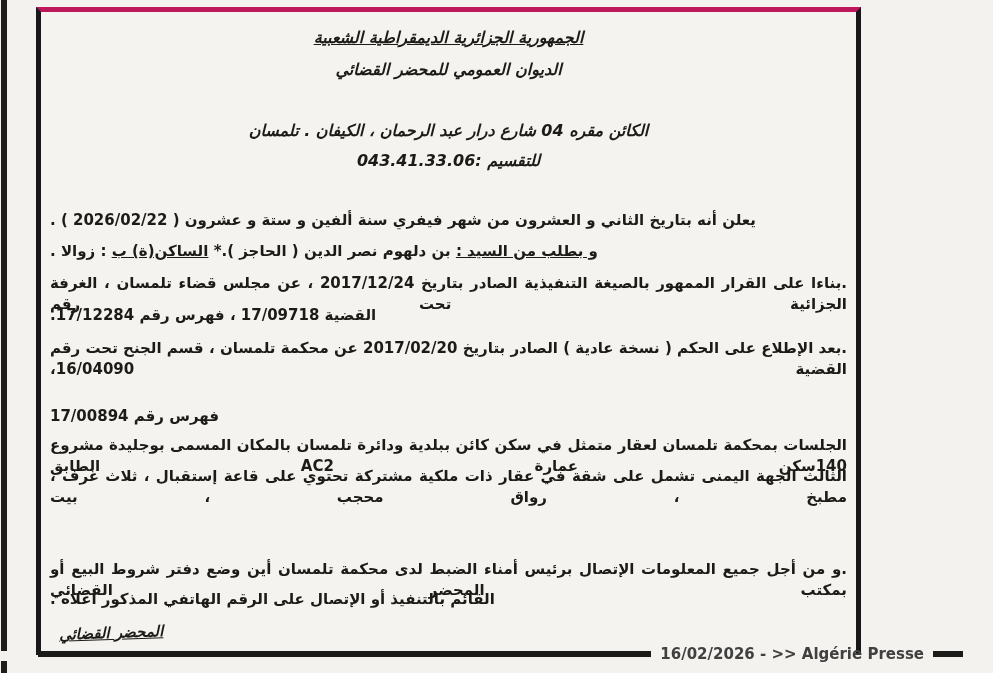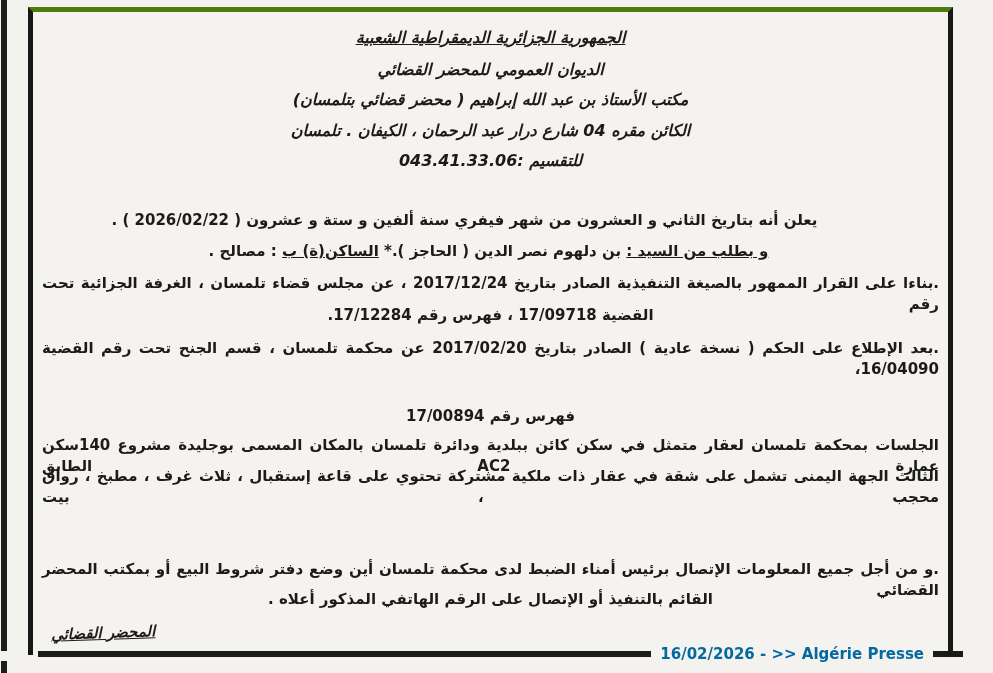--- a/index.html
+++ b/index.html
@@ -10,23 +10,23 @@
     font-family: "DejaVu Sans", sans-serif;
   }
   .page { position: relative; width: 993px; height: 673px; background: #f3f2ee; }
 
   
   .edge-line-top { position: absolute; left: 1px; top: 0; width: 6px; height: 651px; background: #1d1d1b; }
   .edge-line-bottom { position: absolute; left: 1px; top: 661px; width: 6px; height: 12px; background: #1d1d1b; }
 
   
   .frame {
-    position: absolute; left: 28px; top: 7px;
-    width: 925px; height: 648px;
-    border-top: 5px solid #4d7c0f;
+    position: absolute; left: 36px; top: 7px;
+    width: 825px; height: 648px;
+    border-top: 5px solid #be185d;
     border-left: 5px solid #18181a;
     border-right: 5px solid #18181a;
     box-sizing: border-box;
     background: #f4f3ef;
   }
 
   .hline, .bline {
     position: absolute; left: 9px; right: 9px;
     color: #1c1b18;
     font-weight: bold;
@@ -34,21 +34,21 @@
   }
   .hline {
     text-align: center;
     font-style: italic;
     font-size: 16px;
   }
   .uline { text-decoration: underline; }
   .bline {
     direction: rtl;
     font-size: 15px;
-    text-align: center;
+    text-align: left;
   }
   .jfy {
     text-align: justify;
     text-align-last: justify;
   }
   .indent { padding-right: 52px; }
   .sm-indent { padding-right: 4px; }
 
   .h1 { top: 15px; }  .h2 { top: 47px; }  .h3 { top: 77px; }
   .h4 { top: 108px; } .h5 { top: 138px; } .h6 { top: 169px; }
@@ -73,42 +73,41 @@
     width: 925px; height: 18px;
     display: flex; align-items: center;
   }
   .rule { height: 6px; background: #1b1b19; }
   .rule-left { flex: 1; }
   .rule-right { width: 30px; }
   .credit {
     padding: 0 9px;
     white-space: nowrap;
     font-size: 15px; font-weight: bold;
-    color: #0369a1;
+    color: #404040;
   }
 </style>
 </head>
 <body>
 
 <div class="page">
 
   <div class="edge-line-top"></div>
   <div class="edge-line-bottom"></div>
 
   <div class="frame">
 
     <div class="hline uline h1">الجمهورية الجزائرية الديمقراطية الشعبية</div>
     <div class="hline h2">الديوان العمومي للمحضر القضائي</div>
-    <div class="hline h3">مكتب الأستاذ بن عبد الله إبراهيم ( محضر قضائي بتلمسان)</div>
     <div class="hline h4">الكائن مقره 04 شارع درار عبد الرحمان ، الكيفان . تلمسان</div>
     <div class="hline h5">للتقسيم :043.41.33.06</div>
 
     <div class="bline indent l7">يعلن أنه بتاريخ  الثاني و العشرون من شهر فيفري سنة ألفين و ستة و عشرون ( 2026/02/22 ) .</div>
 
-    <div class="bline sm-indent l8"><span class="uline">و بطلب من السيد :</span><span>  بن دلهوم نصر الدين ( الحاجز ).* </span><span class="uline">الساكن(ة) ب</span><span> :  مصالح .</span></div>
+    <div class="bline sm-indent l8"><span class="uline">و بطلب من السيد :</span><span>  بن دلهوم نصر الدين ( الحاجز ).* </span><span class="uline">الساكن(ة) ب</span><span> :  زوالا .</span></div>
 
     <div class="bline jfy l9">.بناءا على القرار الممهور بالصيغة التنفيذية الصادر بتاريخ 2017/12/24 ، عن مجلس قضاء تلمسان ، الغرفة الجزائية تحت رقم</div>
     <div class="bline l10">القضية 17/09718 ، فهرس رقم 17/12284.</div>
     <div class="bline jfy l11">.بعد الإطلاع على الحكم ( نسخة عادية ) الصادر بتاريخ 2017/02/20 عن محكمة تلمسان ، قسم الجنح تحت رقم القضية 16/04090،</div>
     <div class="bline l12">فهرس رقم 17/00894</div>
     <div class="bline jfy l14">الجلسات بمحكمة تلمسان لعقار متمثل في سكن كائن ببلدية ودائرة تلمسان بالمكان المسمى بوجليدة مشروع 140سكن عمارة AC2 الطابق</div>
     <div class="bline jfy l15">الثالث الجهة اليمنى تشمل على شقة في عقار ذات ملكية مشتركة تحتوي على قاعة إستقبال ، ثلاث غرف ، مطبخ ، رواق محجب ، بيت</div>
     <div class="bline jfy l18">.و من أجل جميع المعلومات الإتصال برئيس أمناء الضبط لدى محكمة تلمسان أين وضع دفتر شروط البيع أو بمكتب المحضر القضائي</div>
     <div class="bline l19">القائم بالتنفيذ أو الإتصال على الرقم الهاتفي المذكور أعلاه .</div>
 

